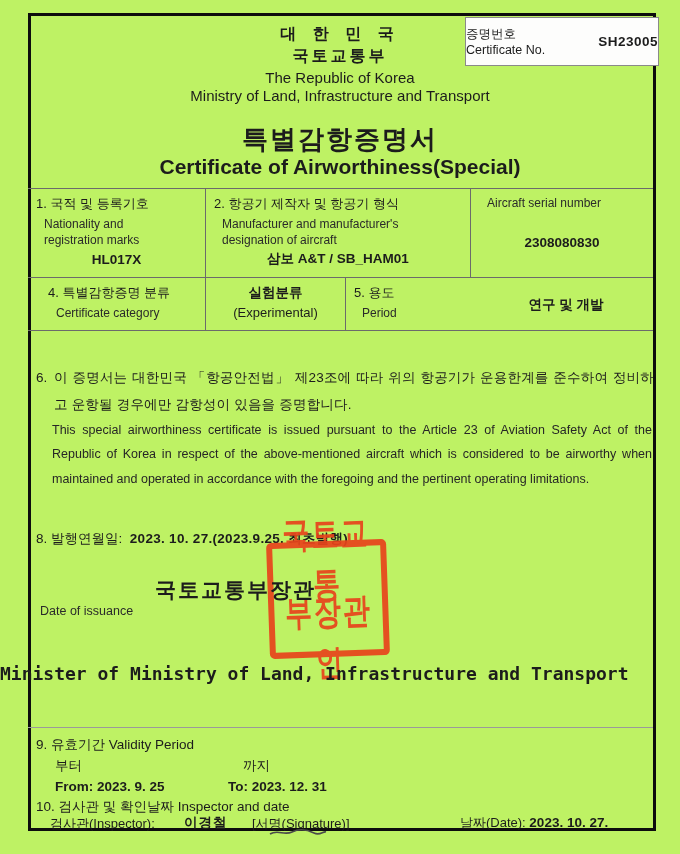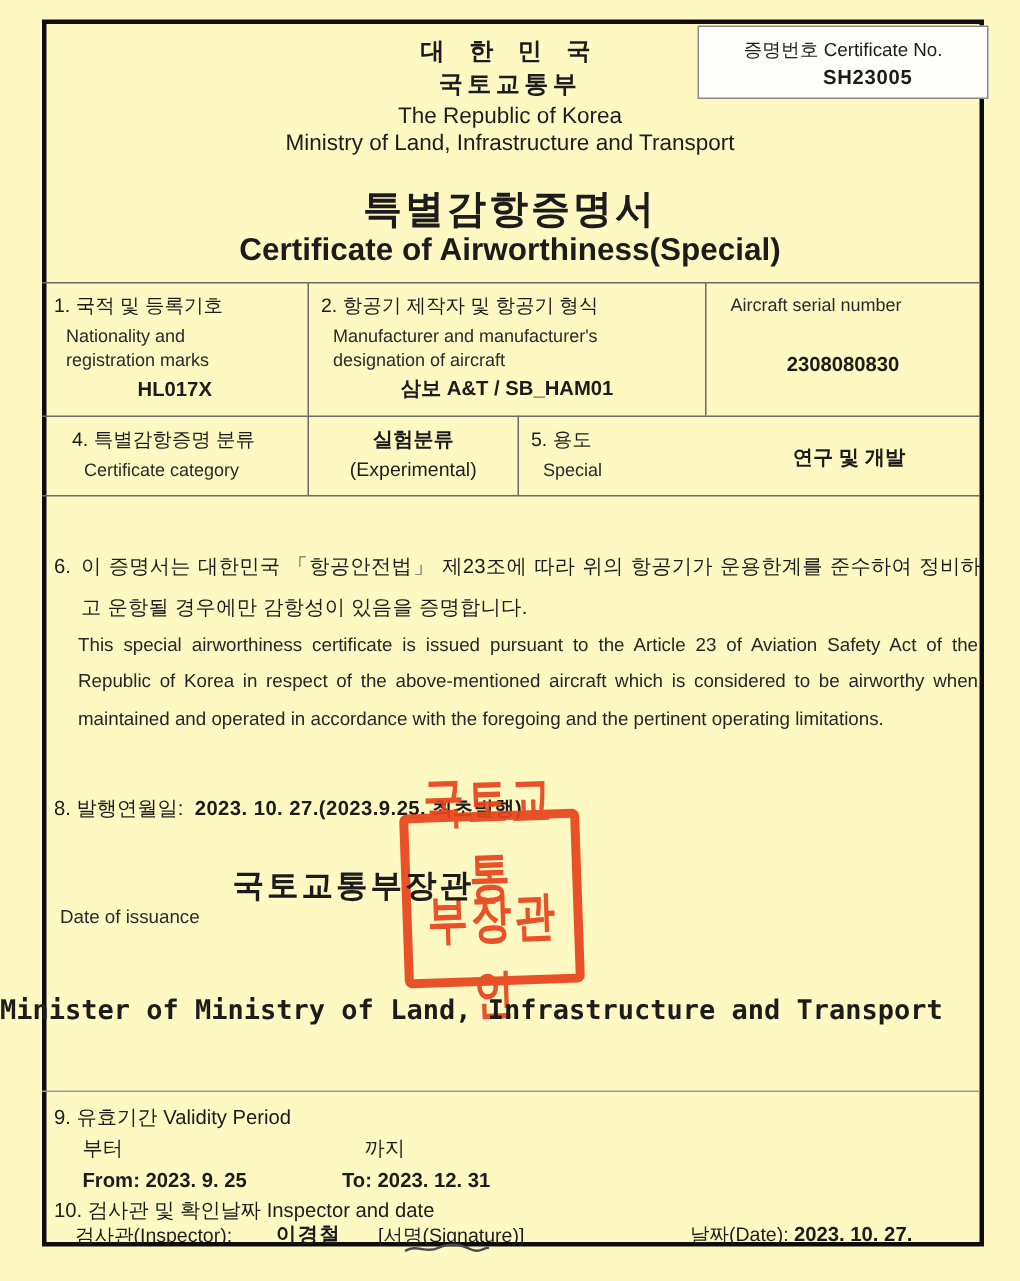--- a/index.html
+++ b/index.html
@@ -1,34 +1,34 @@
 <!DOCTYPE html>
 <html><head>
 <meta charset="utf-8">
 <style>
   html,body{margin:0;padding:0;background:#e9e9e9;}
   .page{
     position:relative;width:680px;height:854px;margin:0 auto;
-    background:#fef9c3;overflow:hidden;color:#1c1c1c;
+    background:#bef264;overflow:hidden;color:#1c1c1c;
     font-family:"Liberation Sans","DejaVu Sans",sans-serif;
   }
   .abs{position:absolute;}
   .frame{
     left:28px;top:13px;width:622px;height:812px;
     border:3px solid #0d0d0d;
   }
   
   .h-country{left:0;top:24px;width:680px;text-align:center;font-size:16px;font-weight:bold;letter-spacing:6px;}
   .h-ministry{left:0;top:46px;width:680px;text-align:center;font-size:16px;font-weight:bold;letter-spacing:3px;}
   .h-country-en{left:0;top:69px;width:680px;text-align:center;font-size:15px;}
   .h-ministry-en{left:0;top:87px;width:680px;text-align:center;font-size:15px;}
   .certno-box{
     left:465px;top:17px;width:192px;height:47px;
     border:1px solid #8a8a8a;background:#fdfdfc;
-    display:flex;flex-direction:column;align-items:center;justify-content:center;gap:2px;
+    display:flex;flex-direction:row;align-items:center;justify-content:center;gap:2px;
   }
   .certno-label{font-size:12.5px;}
   .certno-value{font-size:13.5px;font-weight:bold;letter-spacing:.5px;margin-left:33px;}
   
   .title-ko{left:0;top:122px;width:680px;text-align:center;font-size:26px;font-weight:bold;letter-spacing:2px;}
   .title-en{left:0;top:155px;width:680px;text-align:center;font-size:21px;font-weight:bold;}
   
   .tline{background:#6b6b6b;}
   .cell-label-ko{font-size:13px;margin-bottom:3px;}
   .cell-label-en{font-size:12px;color:#2a2a2a;line-height:1.35;}
@@ -124,21 +124,21 @@
     <div class="cell-label-en" style="padding-left:8px;">Certificate category</div>
   </div>
 
   <div class="abs cell" style="left:206px;top:278px;width:139px;height:52px;text-align:center;">
     <div class="cell-value">실험분류</div>
     <div style="font-size:13px;margin-top:3px;">(Experimental)</div>
   </div>
 
   <div class="abs cell" style="left:346px;top:278px;width:307px;height:52px;">
     <div class="cell-label-ko">5. 용도</div>
-    <div class="cell-label-en" style="padding-left:8px;">Special</div>
+    <div class="cell-label-en" style="padding-left:8px;">Period</div>
     <div class="cell-value" style="position:absolute;left:140px;top:18px;width:160px;">연구 및 개발</div>
   </div>
 
   <div class="abs para6">
     <span class="num">6.</span>
     <span class="txt">이 증명서는 대한민국 「항공안전법」 제23조에 따라 위의 항공기가 운용한계를 준수하여 정비하고 운항될 경우에만 감항성이 있음을 증명합니다.</span>
   </div>
   <div class="abs para6en">This special airworthiness certificate is issued pursuant to the Article 23 of Aviation Safety Act of the Republic of Korea in respect of the above-mentioned aircraft which is considered to be airworthy when maintained and operated in accordance with the foregoing and the pertinent operating limitations.</div>
 
 

